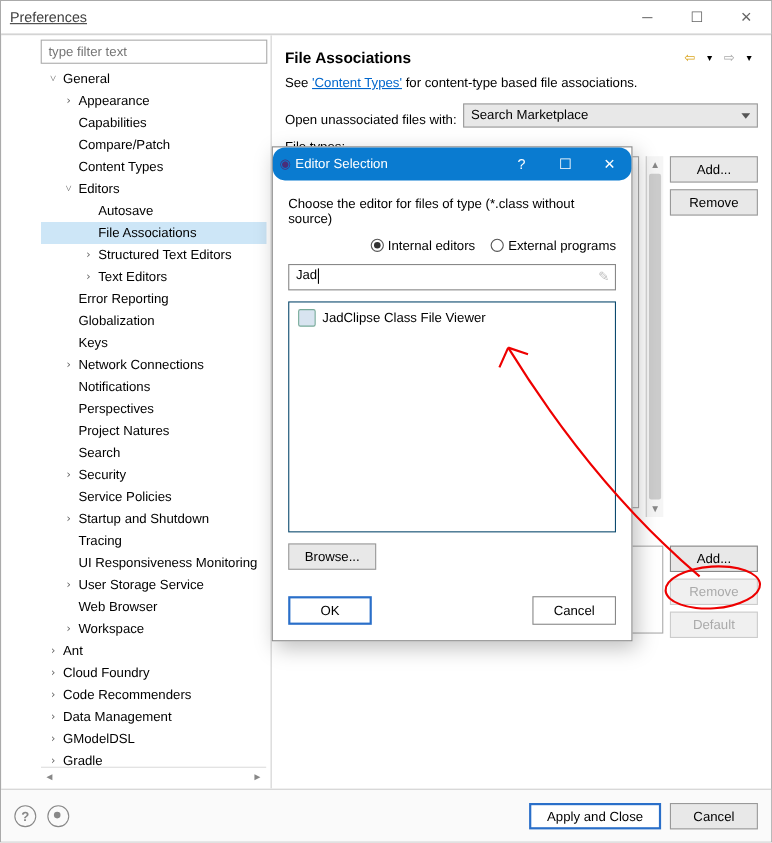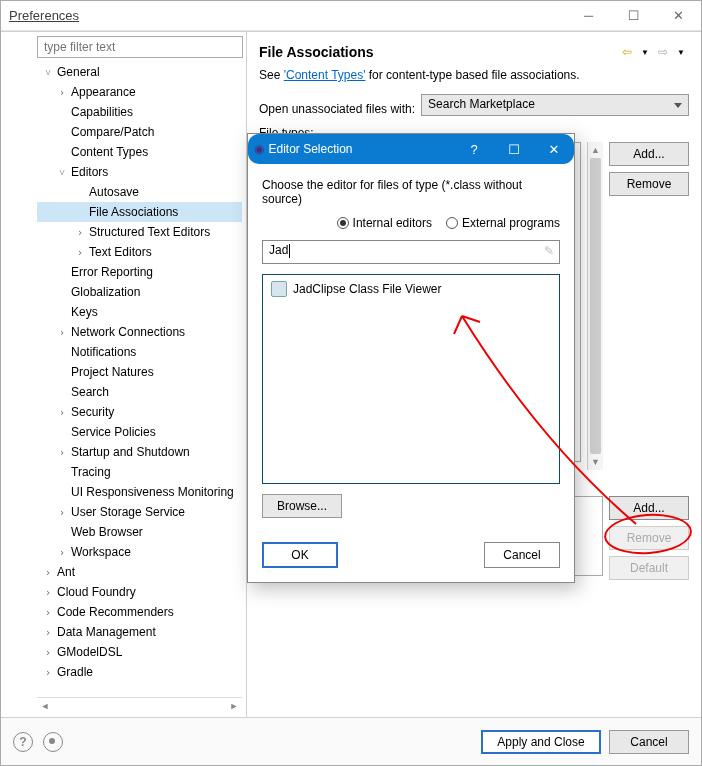--- a/index.html
+++ b/index.html
@@ -151,20 +151,24 @@
         <div class="tree-item indent-1">
             <span class="tree-arrow">›</span>
             <span class="tree-label">Network Connections</span>
           </div>
         <div class="tree-item indent-1">
             <span class="tree-arrow"></span>
             <span class="tree-label">Notifications</span>
           </div>
         <div class="tree-item indent-1">
             <span class="tree-arrow"></span>
+            <span class="tree-label">Perspectives</span>
+          </div>
+        <div class="tree-item indent-1">
+            <span class="tree-arrow"></span>
             <span class="tree-label">Project Natures</span>
           </div>
         <div class="tree-item indent-1">
             <span class="tree-arrow"></span>
             <span class="tree-label">Search</span>
           </div>
         <div class="tree-item indent-1">
             <span class="tree-arrow">›</span>
             <span class="tree-label">Security</span>
           </div>

